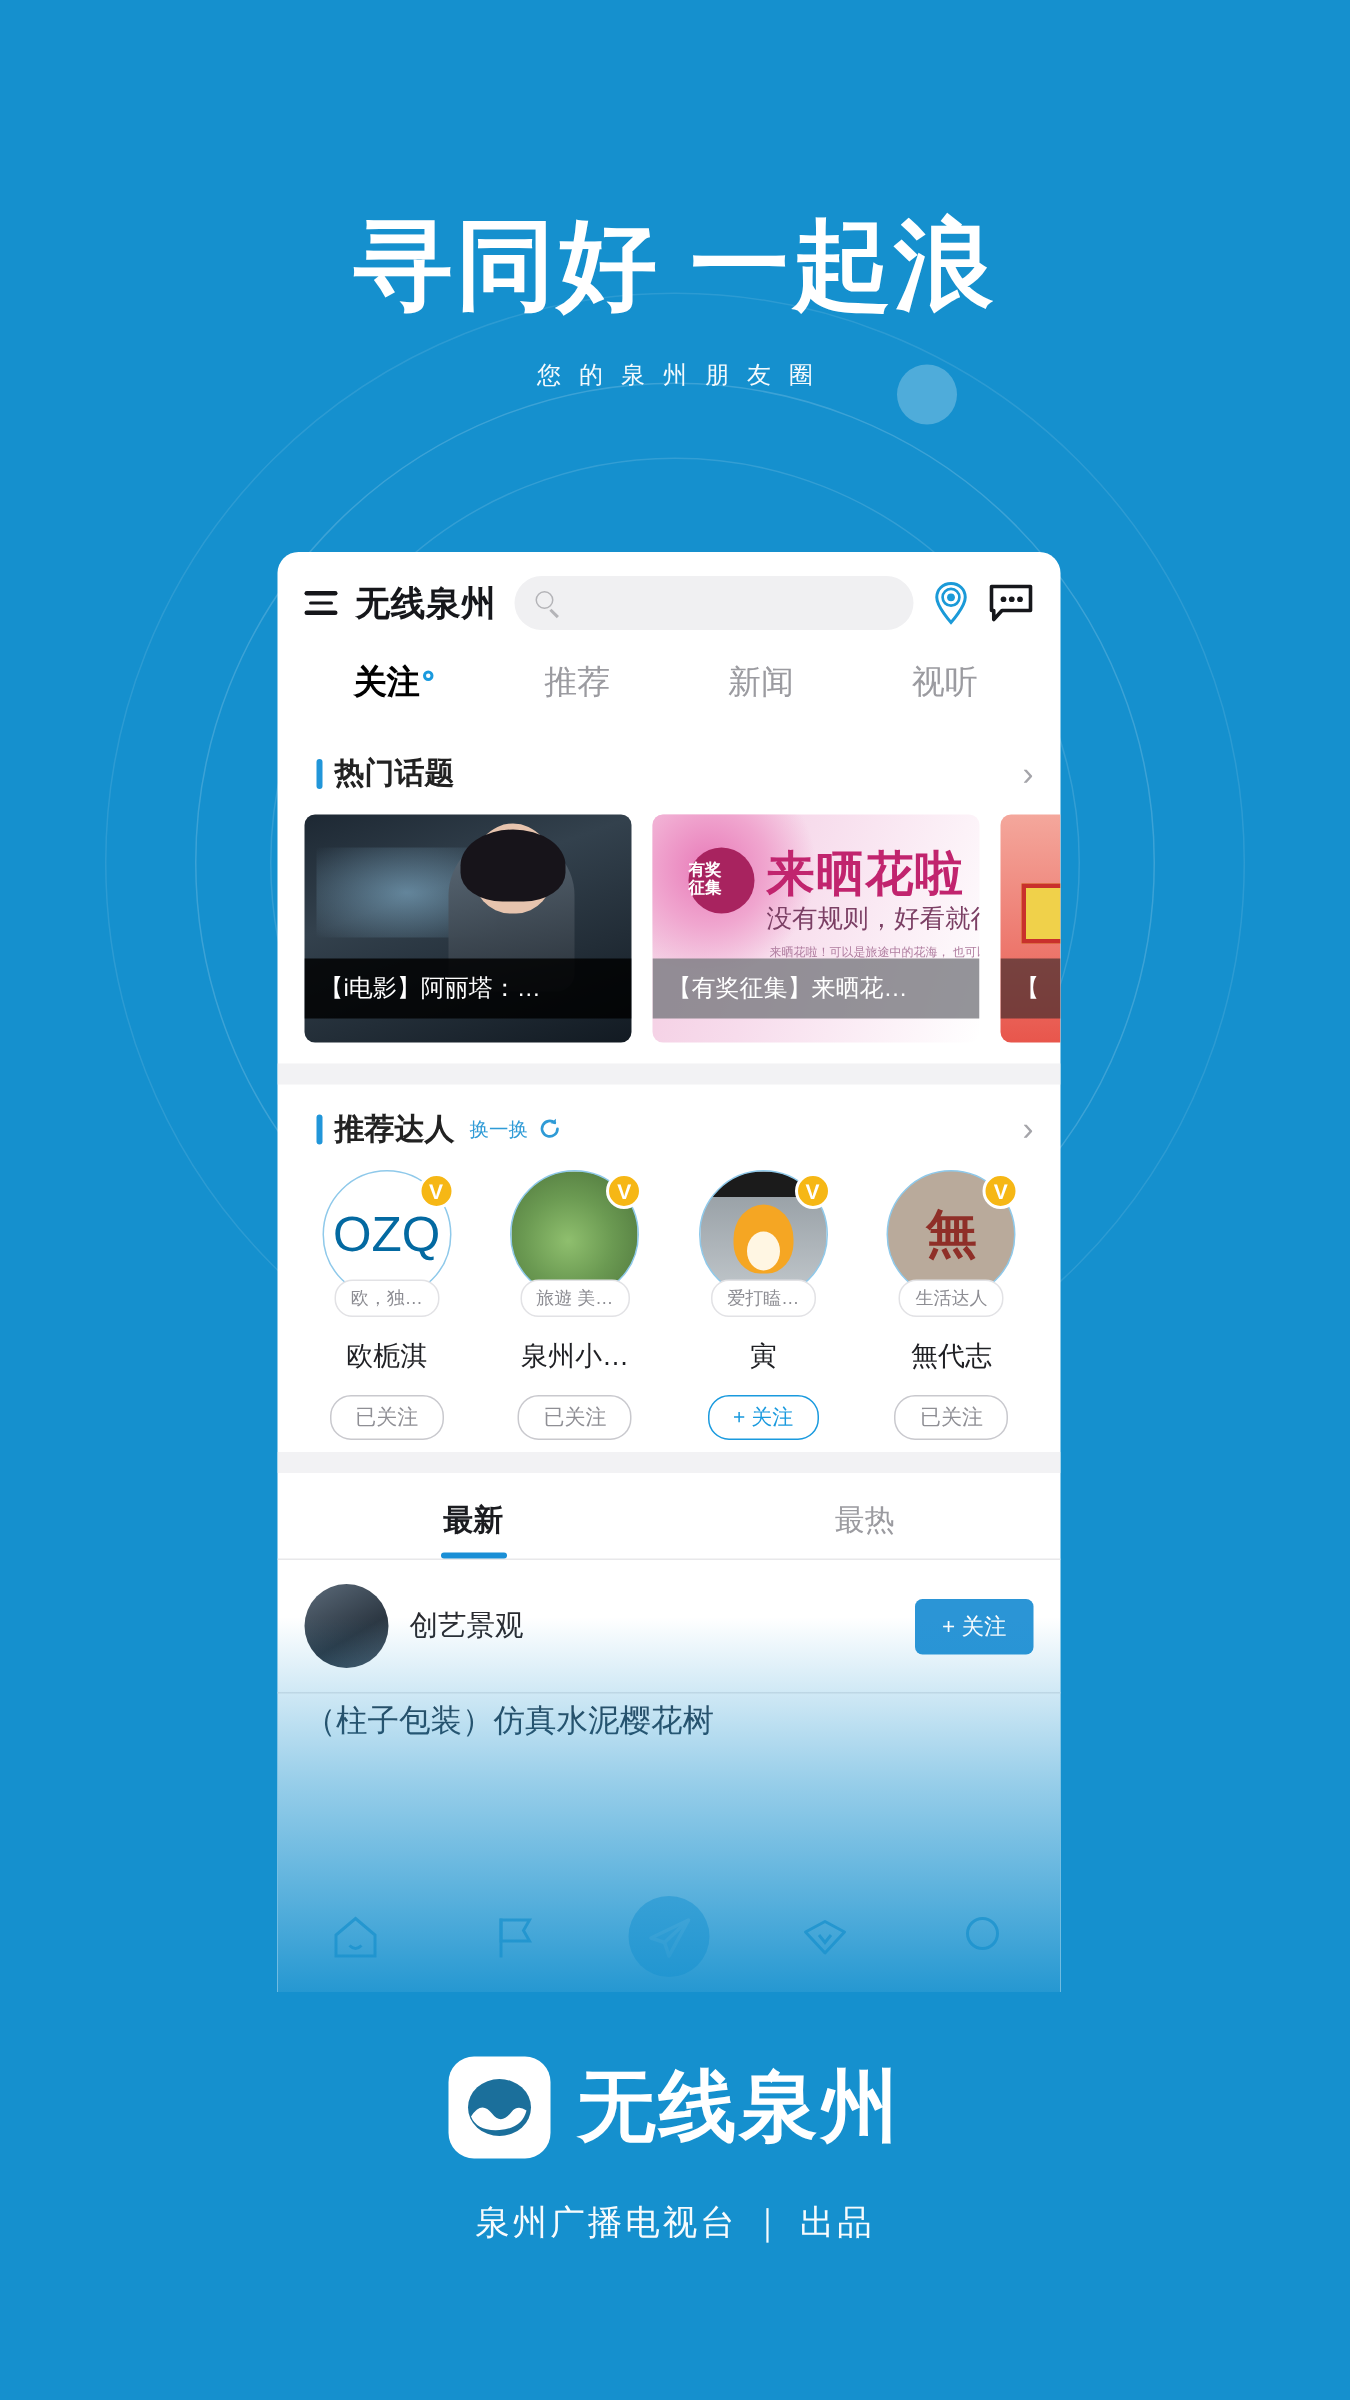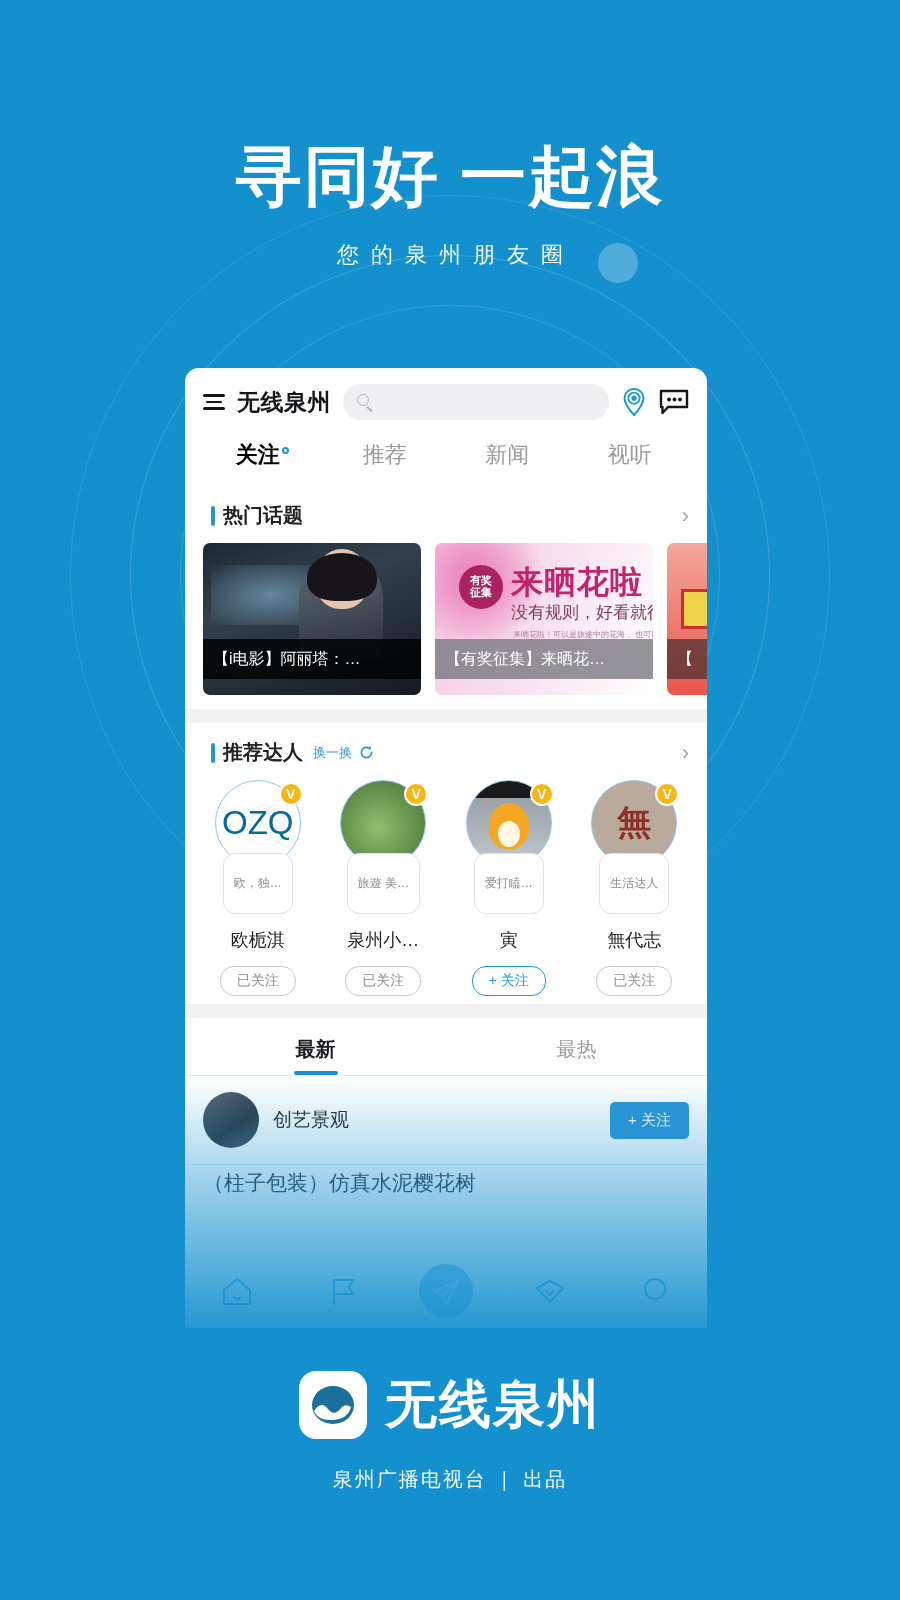--- a/index.html
+++ b/index.html
@@ -26,21 +26,21 @@
   }
 
   
   .headline {
     position:absolute; top:140px; left:0; right:0; text-align:center;
     color:#ffffff; font-size:66px; font-weight:bold; letter-spacing:2px;
     line-height:1.1;
   }
   .subtitle {
     position:absolute; top:240px; left:0; right:0; text-align:center;
-    color:#ffffff; font-size:22px; letter-spacing:12px; text-indent:12px;
+    color:#ffffff; font-size:16px; letter-spacing:12px; text-indent:12px;
     font-weight:400; opacity:0.96;
   }
 
   
   .phone {
     position:absolute; left:185px; top:368px; width:522px; height:960px;
     background:#ffffff; border-radius:14px 14px 0 0; overflow:hidden;
   }
   .phone-inner { position:relative; width:100%; height:100%; }
 
@@ -125,21 +125,21 @@
   .art-hair { position:absolute; right:44px; bottom:94px; width:70px; height:48px;
     background:#17141a; border-radius:50% 50% 40% 40%; }
   .art-glow { position:absolute; left:8px; top:22px; width:120px; height:60px;
     background:radial-gradient(ellipse at center, rgba(140,190,220,0.55), rgba(0,0,0,0));}
   
   .art-blossom { position:absolute; left:-10px; top:-12px; width:120px; height:120px;
     background:radial-gradient(circle at 40% 40%, #e87ab8 0%, #f0a6cf 38%, rgba(255,255,255,0) 70%); }
   .art-badge {
     position:absolute; left:24px; top:22px; width:44px; height:44px; border-radius:50%;
     background:#a8235f; color:#fff; font-size:11px; font-weight:bold; line-height:1.05;
-    display:flex; flex-direction:column; align-items:center; justify-content:center;
+    display:flex; flex-direction:column; justify-content:center;
   }
   .art-bigtext { position:absolute; left:76px; top:18px; font-size:32px; font-weight:bold;
     color:#c1246e; white-space:nowrap; letter-spacing:1px; }
   .art-subtext { position:absolute; left:76px; top:58px; font-size:17px; color:#7b3f64; white-space:nowrap; }
   .art-tiny { position:absolute; left:78px; top:86px; font-size:8px; color:#b07ea0; line-height:1.6; white-space:nowrap;}
   .art-sq { position:absolute; left:14px; top:46px; width:34px; height:40px; background:#f0d14a; border:3px solid #c9302c;}
 
   
   .experts { display:flex; padding:4px 10px 8px 10px; }
   .expert { flex:1; display:flex; flex-direction:column; align-items:center; }
@@ -158,21 +158,21 @@
   .tiger-belly{ position:absolute; left:50%; top:48%; transform:translateX(-50%);
      width:22px; height:26px; background:#fff6e3; border-radius:50%; }
   .v-badge {
     position:absolute; right:-2px; top:2px; width:24px; height:24px; border-radius:50%;
     background:#f6b715; color:#ffffff; font-size:14px; font-weight:bold;
     display:flex; align-items:center; justify-content:center; border:2px solid #ffffff;
   }
   .exp-tag {
     margin-top:-13px; position:relative; z-index:3;
     background:#ffffff; border:1px solid #e2e2e5; border-radius:12px;
-    padding:21px 10px; font-size:12px; color:#8d8d93; white-space:nowrap; max-width:96px;
+    padding:3px 10px; font-size:12px; color:#8d8d93; white-space:nowrap; max-width:96px;
     overflow:hidden; text-overflow:ellipsis;
   }
   .exp-name { margin-top:14px; font-size:18px; color:#1f2024; white-space:nowrap; max-width:110px; overflow:hidden; text-overflow:ellipsis;}
   .exp-btn {
     margin-top:14px; font-size:14px; padding:5px 16px; border-radius:14px;
     border:1px solid #c9c9ce; color:#8f8f95; background:#fff; white-space:nowrap;text-align:right;
   }
   .exp-btn.follow { border-color:#1a9ade; color:#1a9ade; }
 
   
@@ -201,21 +201,21 @@
 
   
   .footer { position:absolute; left:0; right:0; top:1370px; text-align:center; }
   .logo-row { display:flex; align-items:center; justify-content:center; gap:18px; }
   .logo-mark {
     width:68px; height:68px; border-radius:17px; background:#ffffff;
     display:flex; align-items:center; justify-content:center;
   }
   .logo-word { color:#ffffff; font-size:52px; font-weight:bold; letter-spacing:2px; position:relative;}
   .footer-tag {
-    margin-top:26px; color:#ffffff; font-size:20px; letter-spacing:2px; opacity:0.97;
+    margin-top:26px; color:#ffffff; font-size:23px; letter-spacing:2px; opacity:0.97;
   }
 </style>
 </head>
 <body>
 
 <div class="bg-deco">
   <div class="arc arc-c"></div>
   <div class="arc arc-a"></div>
   <div class="arc arc-b"></div>
   <div class="dot-deco"></div>

